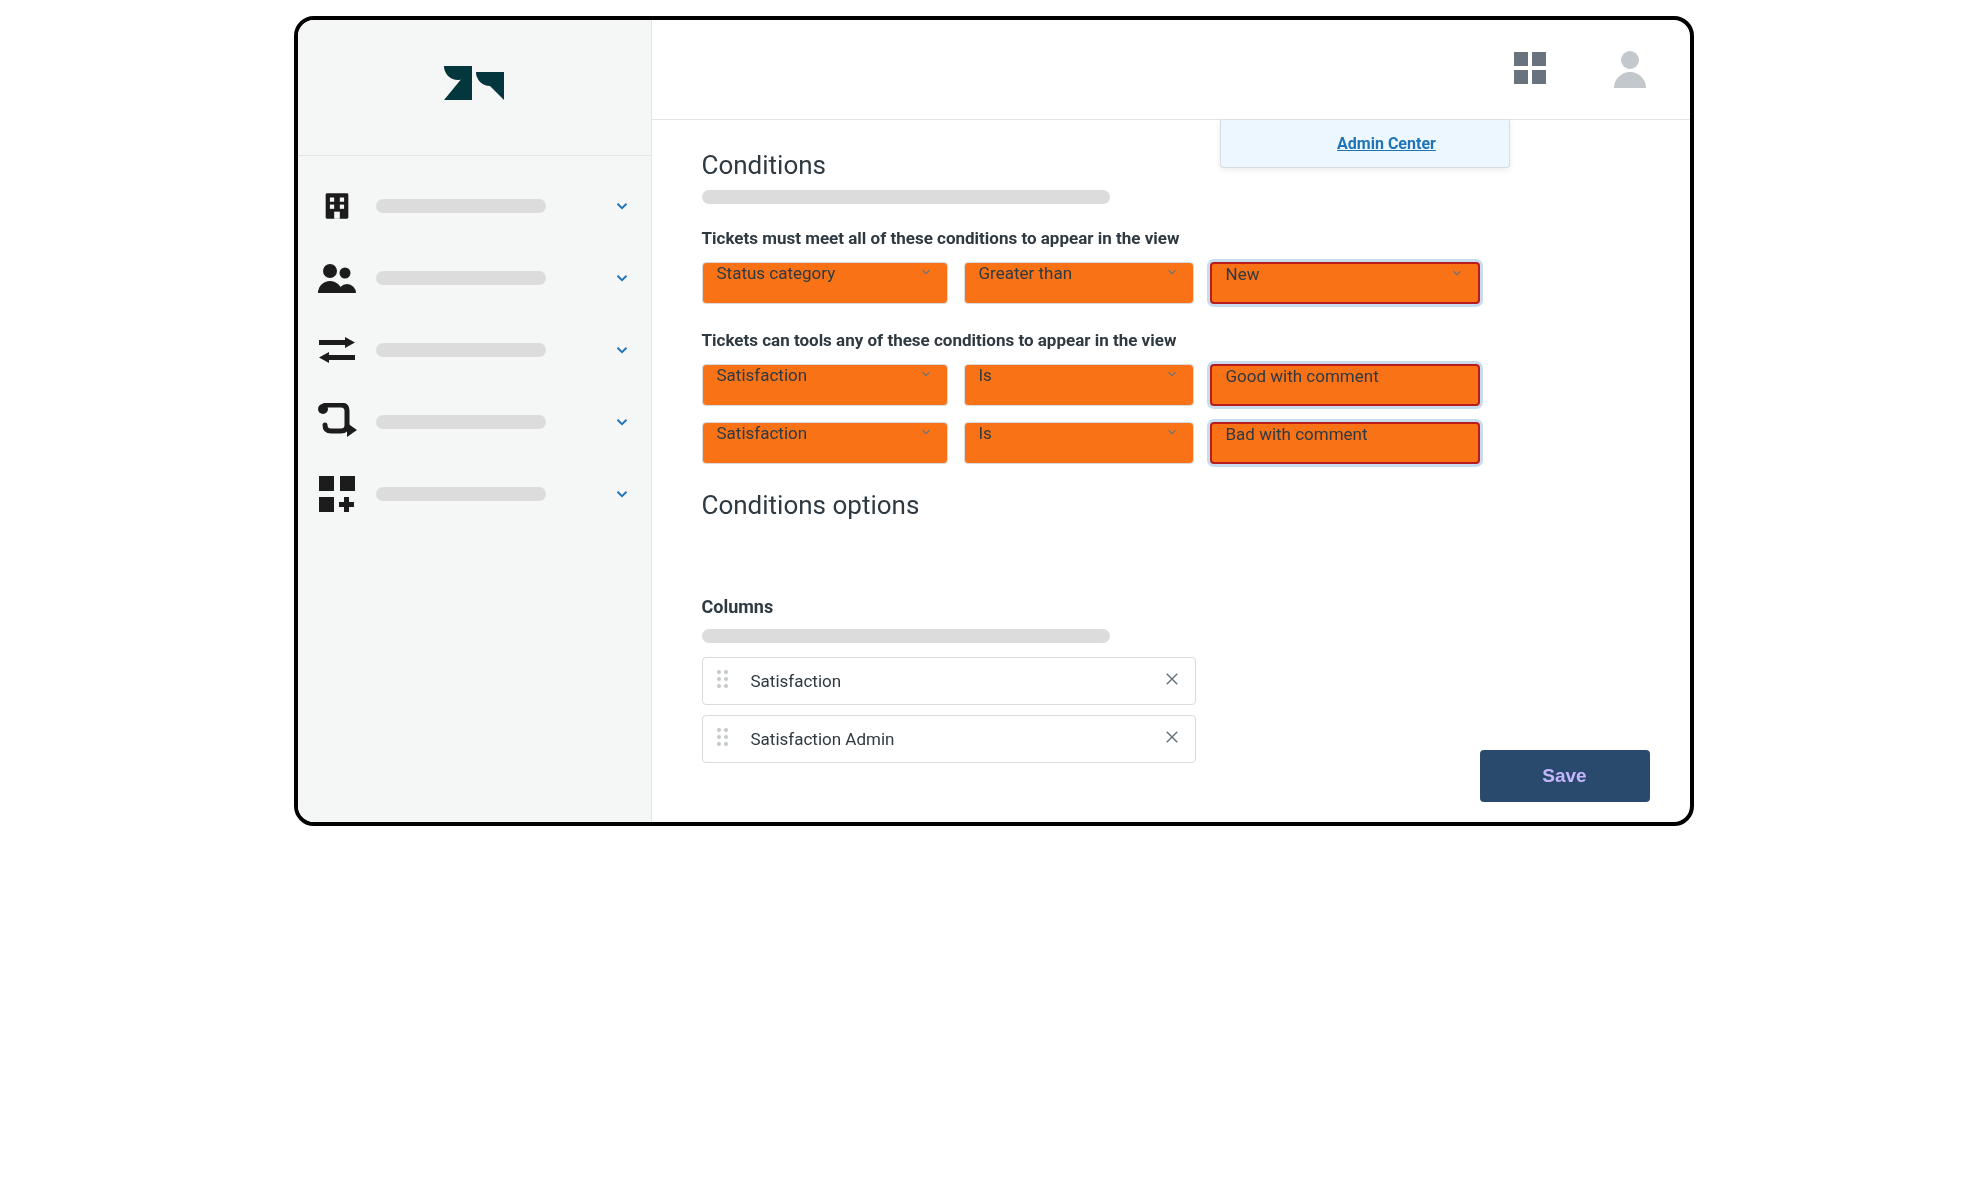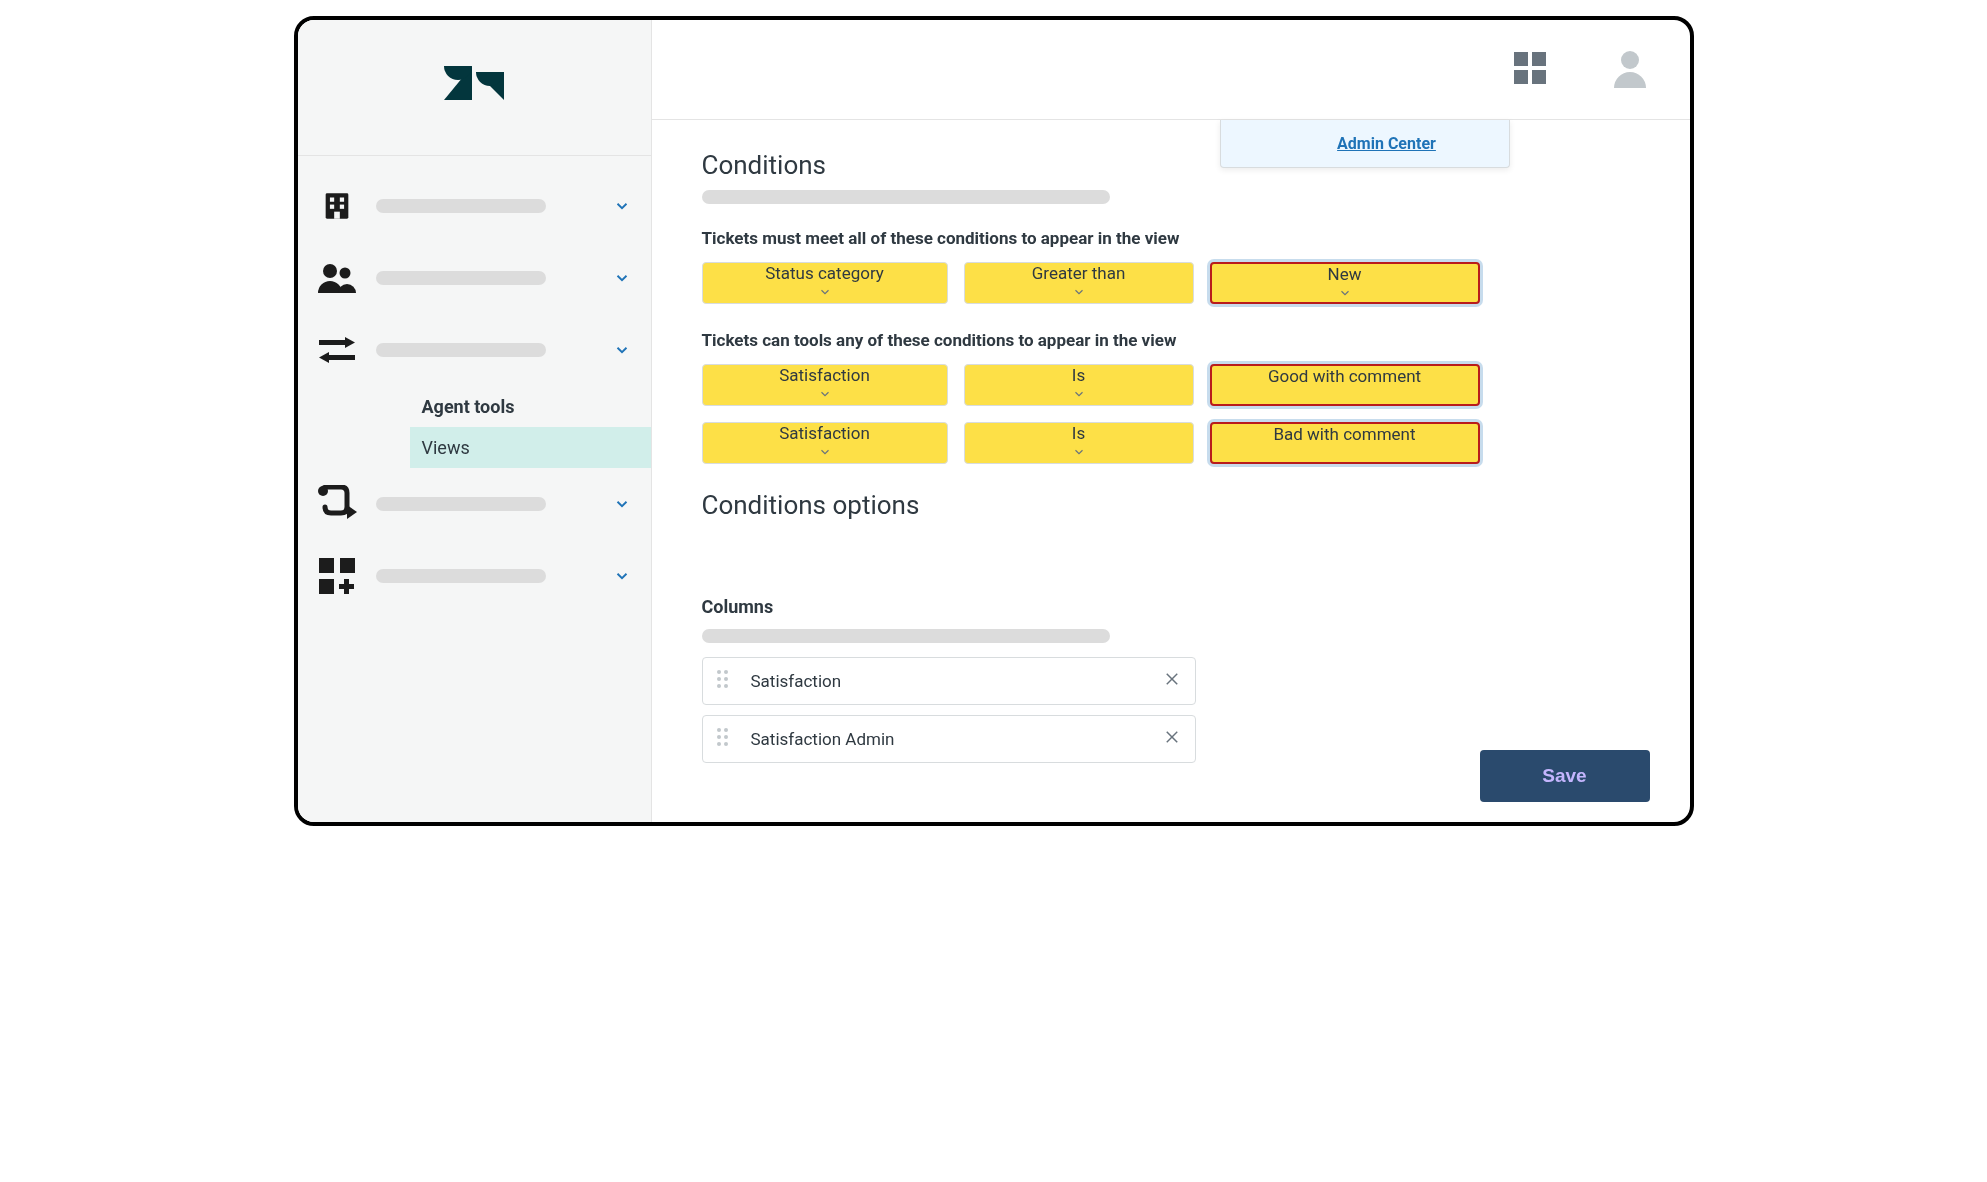--- a/index.html
+++ b/index.html
@@ -134,29 +134,28 @@
 }
 .cond-row {
   display: flex;
   gap: 16px;
   margin-bottom: 16px;
 }
 .select {
   height: 42px;
   border: 1px solid #d8dcde;
   border-radius: 4px;
-  background: #fde047;
+  background: #f97316;
   padding: 0 14px;
   display: flex;
-  align-items: center;
+  align-items: flex-start;
   justify-content: space-between;
   font-size: 17px;
   color: #2f3941;
   cursor: pointer;
-  flex-direction: column;
 }
 .select.w1 { width: 246px; }
 .select.w2 { width: 230px; }
 .select.w3 { width: 270px; }
 .select.highlight {
   border: 2px solid #b91c1c;
   box-shadow: 0 0 0 3px rgba(31,115,183,0.25);
 }
 .select .caret { color: #68737d; }
 .cond-block { margin-bottom: 26px; }
@@ -271,24 +270,20 @@
             </svg>
         </span>
         <div class="nav-placeholder"></div>
         <span class="chevron">
           <svg width="18" height="18" viewBox="0 0 24 24" fill="none" stroke="#1f73b7" stroke-width="2.5">
               <polyline points="6 9 12 15 18 9"></polyline>
             </svg>
         </span>
       </div>
 
-      <div class="subnav">
-        <div class="subnav-item bold">Agent tools</div>
-        <div class="subnav-item active">Views</div>
-      </div>
 
       <div class="nav-item">
         <span class="nav-icon">
           <svg width="40" height="38" viewBox="0 0 40 38" fill="#1c1c1c">
               <path d="M6 6 Q6 2 10 2 L24 2 Q30 2 30 8 L30 22 Q30 28 24 28 L14 28 Q8 28 8 22" stroke="#1c1c1c" stroke-width="5" fill="none" stroke-linecap="round"></path>
               <polygon points="30,20 30,34 40,27"></polygon>
               <circle cx="6" cy="6" r="5"></circle>
             </svg>
         </span>
         <div class="nav-placeholder"></div>

